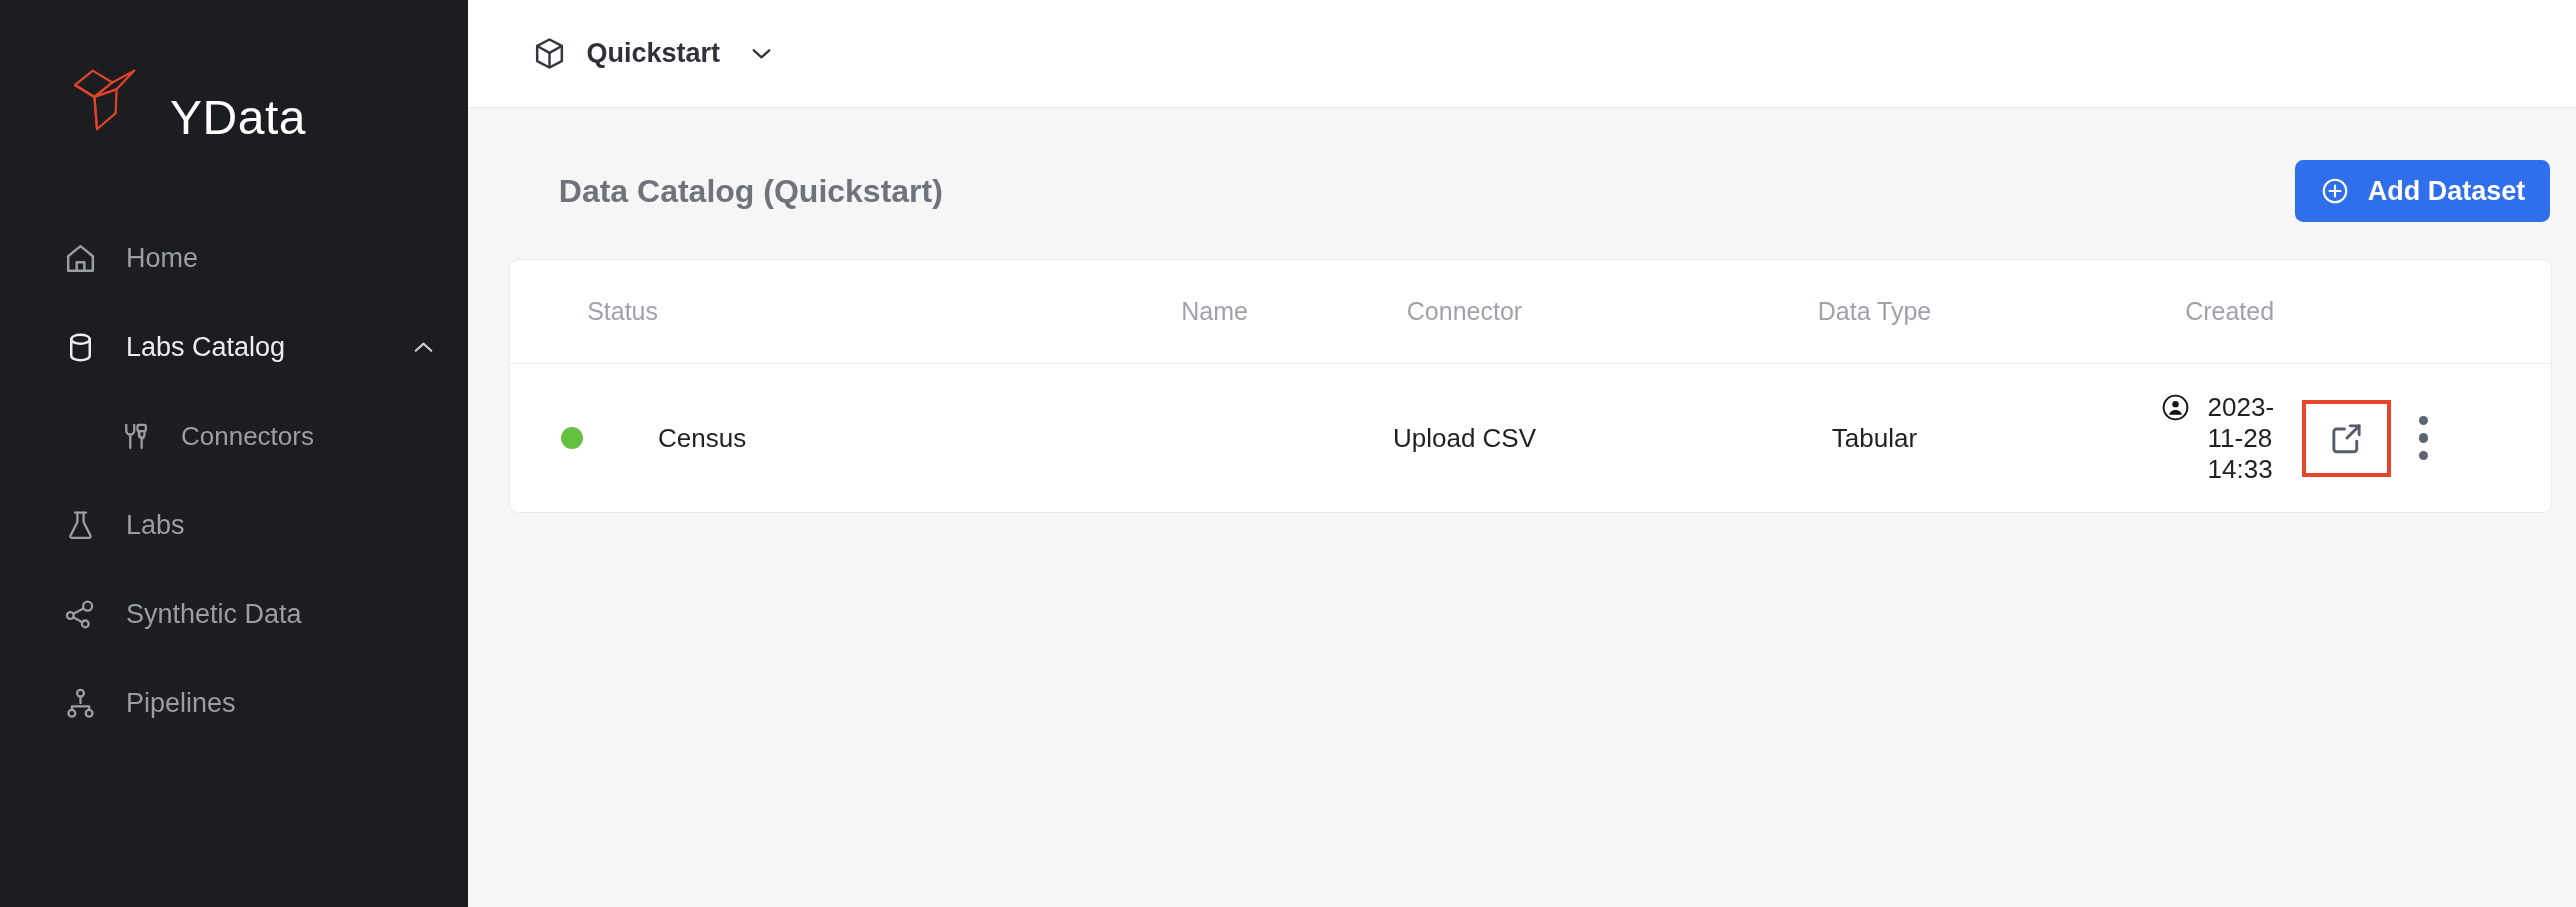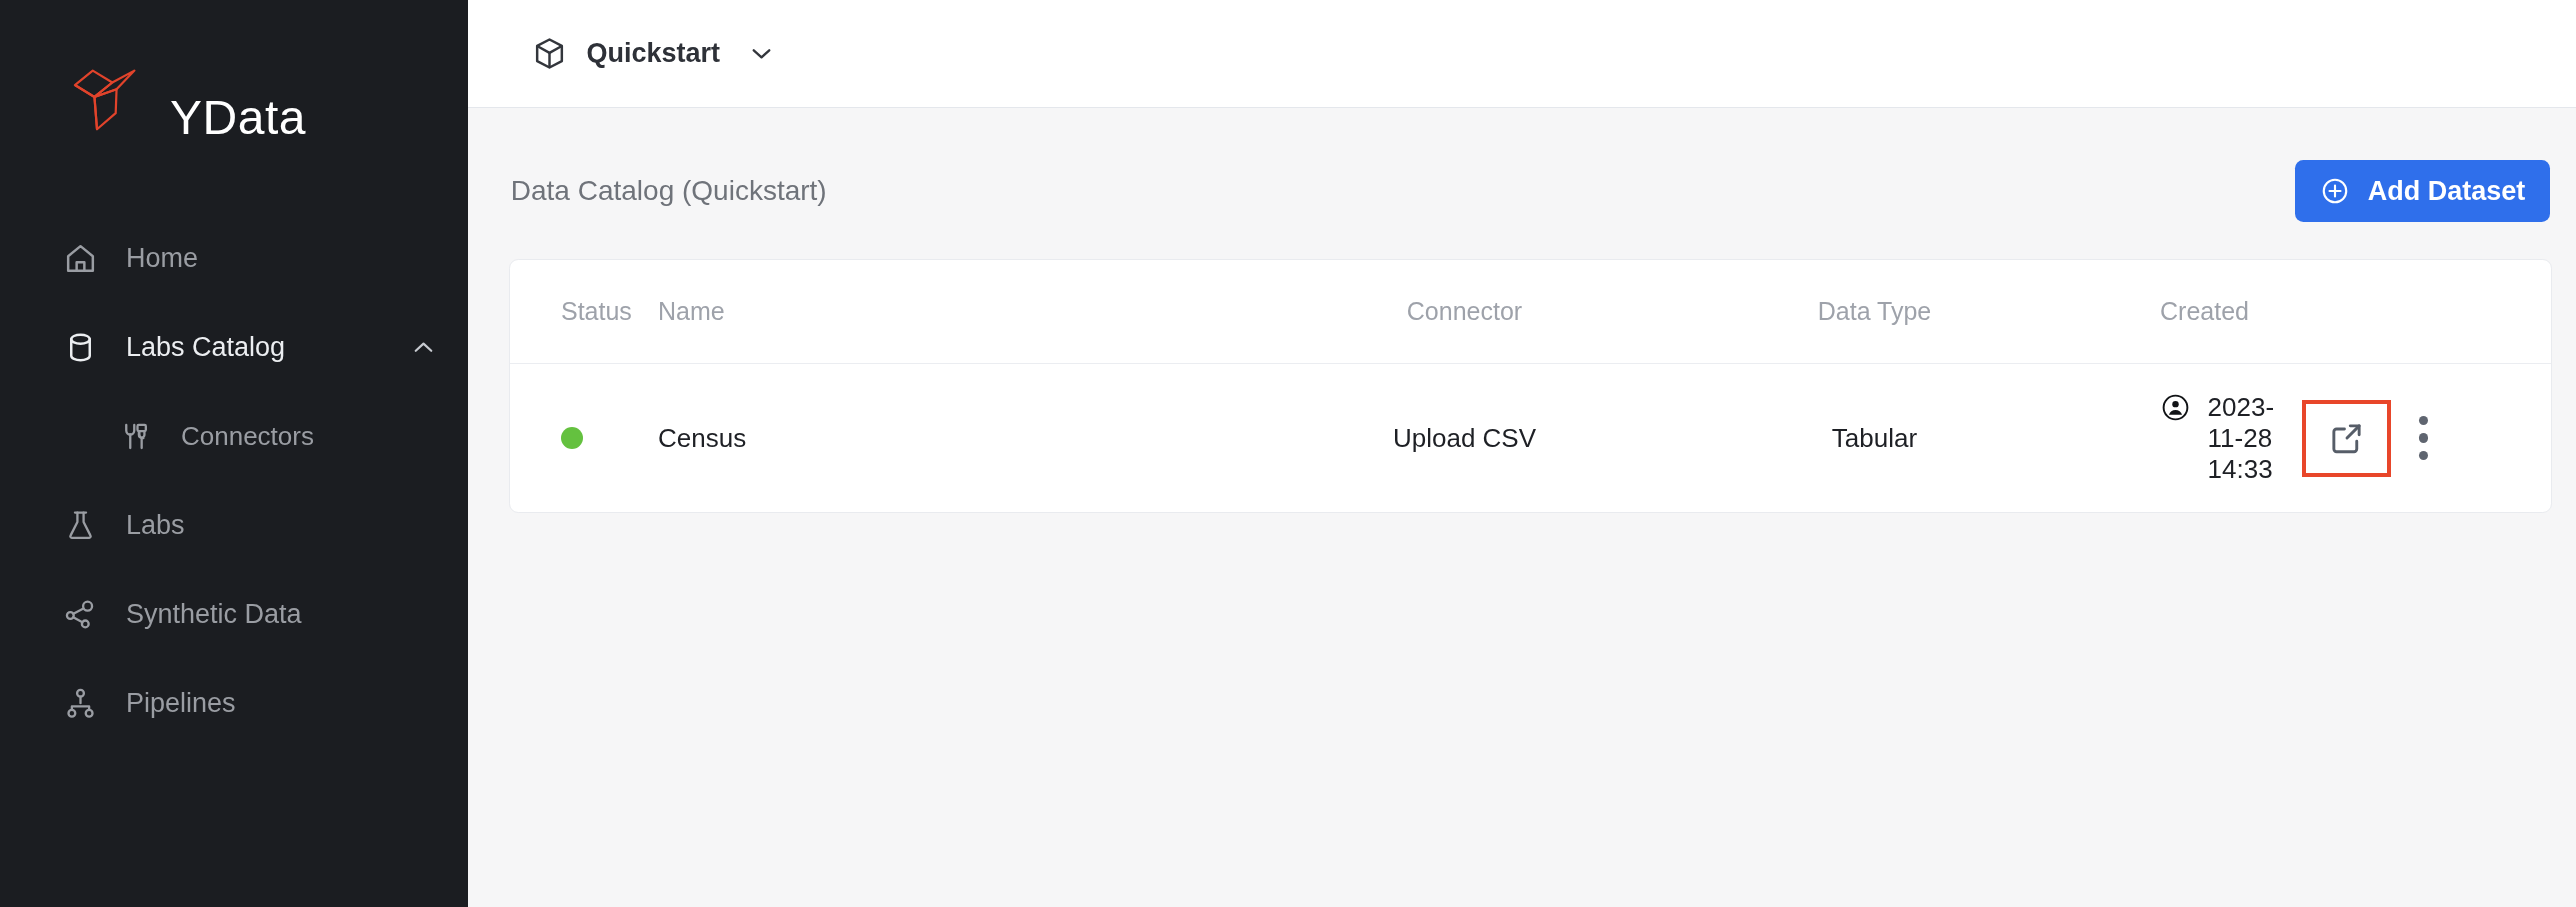--- a/index.html
+++ b/index.html
@@ -54,41 +54,41 @@
   .ws-ico { width: 37px; height: 37px; }
   .ws-name { font-size: 27px; color: #2e3138; font-weight: 700; }
   .ws-caret { width: 31px; height: 31px; margin-left: 7.4px; }
 
   .content { padding: 0 41px; }
   .page-head {
     display: flex; align-items: center; justify-content: space-between;
     padding: 52px 0 37px 0;
     margin: 0 1.8px;
   }
-  .page-title { font-size: 28px; color: #6f737a; font-weight: 400; }
+  .page-title { font-size: 32px; color: #6f737a; font-weight: 700; margin-left: 48px; }
   .add-btn {
     display: flex; align-items: center; gap: 17.5px;
     background: #2f6feb; color: #ffffff;
     border: none; border-radius: 8.3px;
     height: 62px; padding: 0 25px;
     font-size: 27px; font-weight: 700;
     font-family: "Liberation Sans", sans-serif;
     cursor: pointer;
   }
   .add-btn svg { display: block; }
 
   
   .card {
     background: #ffffff;
     border: 1.8px solid #e9ebef;
     border-radius: 9.2px;
     overflow: hidden;
   }
   .trow { display: flex; align-items: center; }
-  .thead { height: 104px; border-bottom: 1.8px solid #ebedf1; }
+  .thead { height: 104px; border-bottom: 1.8px solid #ebedf1; text-align: right; }
   .tbody-row { height: 148px; }
   .c-status { flex: 0 0 148px; padding-left: 51px; }
   .c-name   { flex: 0 0 590px; }
   .c-conn   { flex: 0 0 433px; display: flex; justify-content: center; }
   .c-type   { flex: 0 0 387px; display: flex; justify-content: center; }
   .c-created{ flex: 1 1 auto; padding-left: 92px; }
   .c-actions{ flex: 0 0 277px; display: flex; align-items: center;
               justify-content: flex-start; gap: 0px; padding-left: 28px; }
   .th { font-size: 25px; color: #9ea2aa; font-weight: 400; }
   .td { font-size: 26px; color: #1e2025; }

